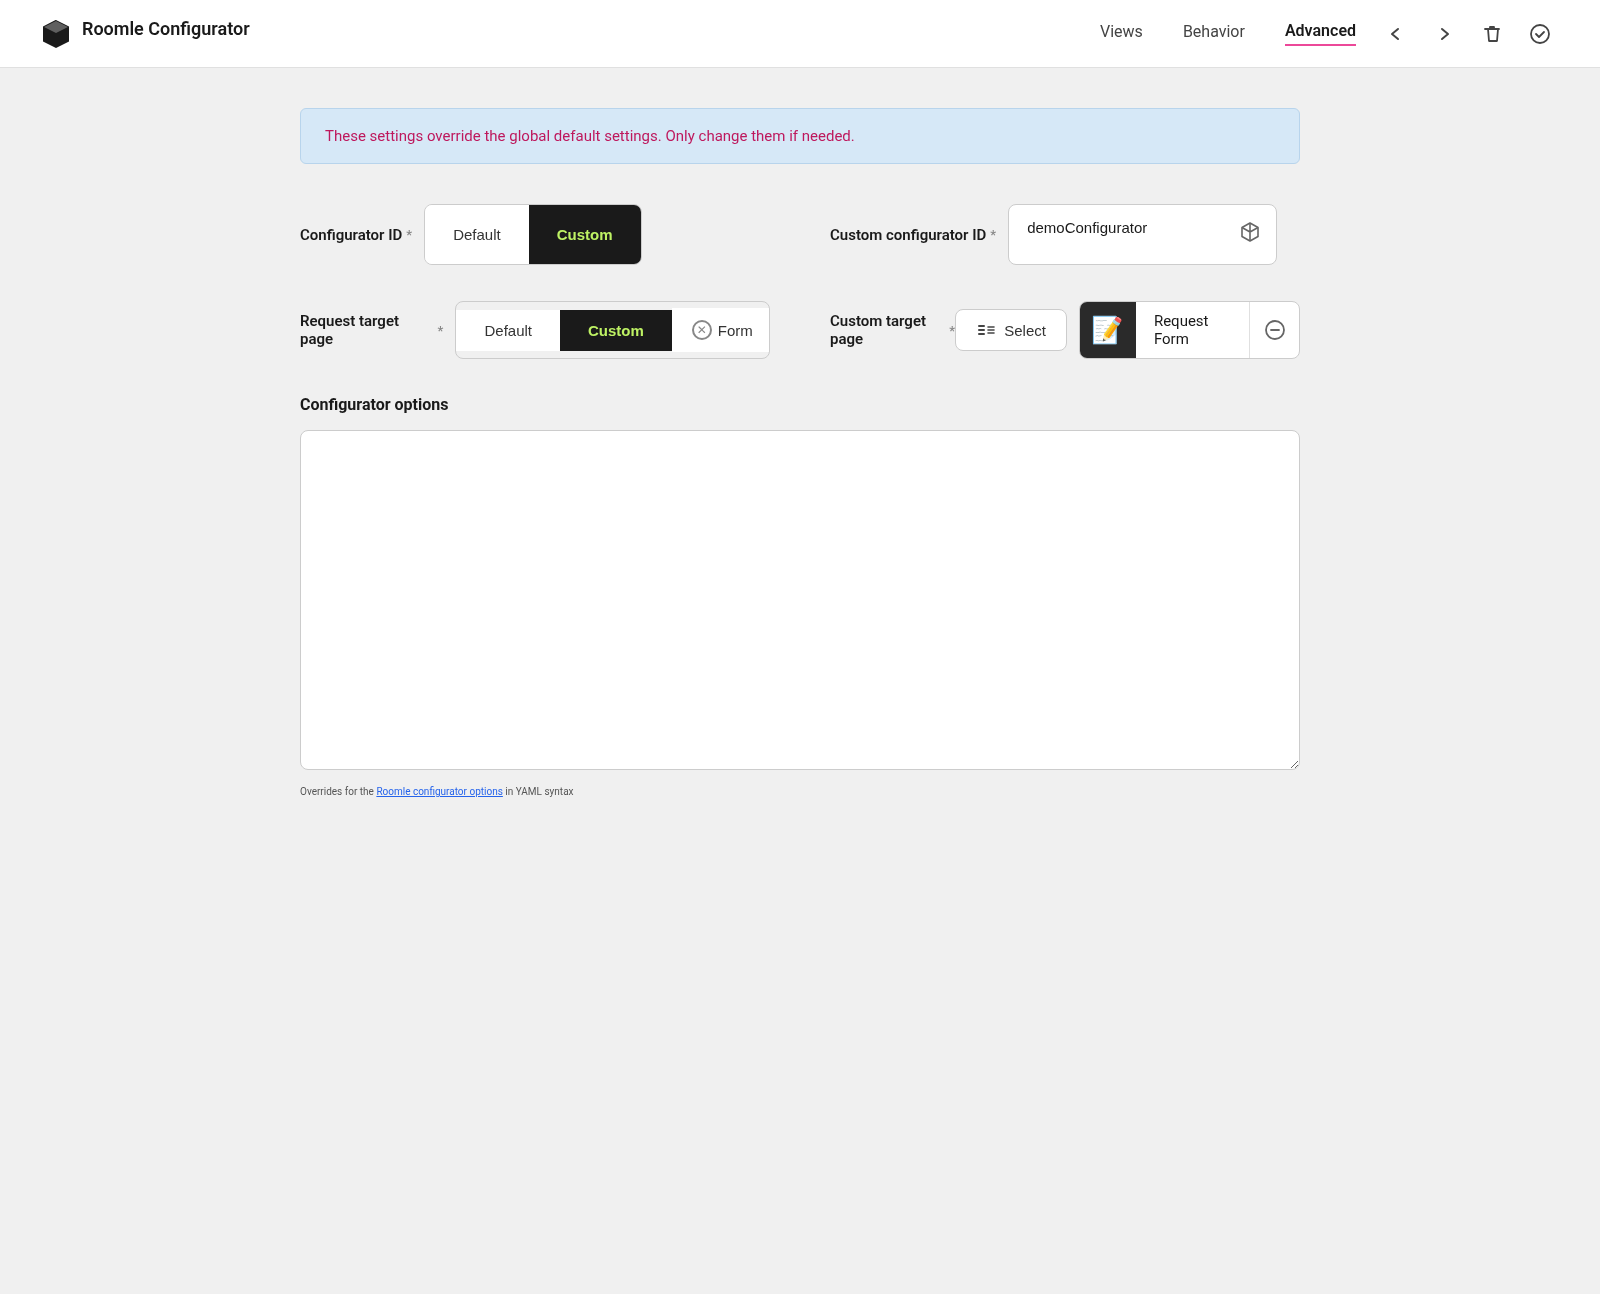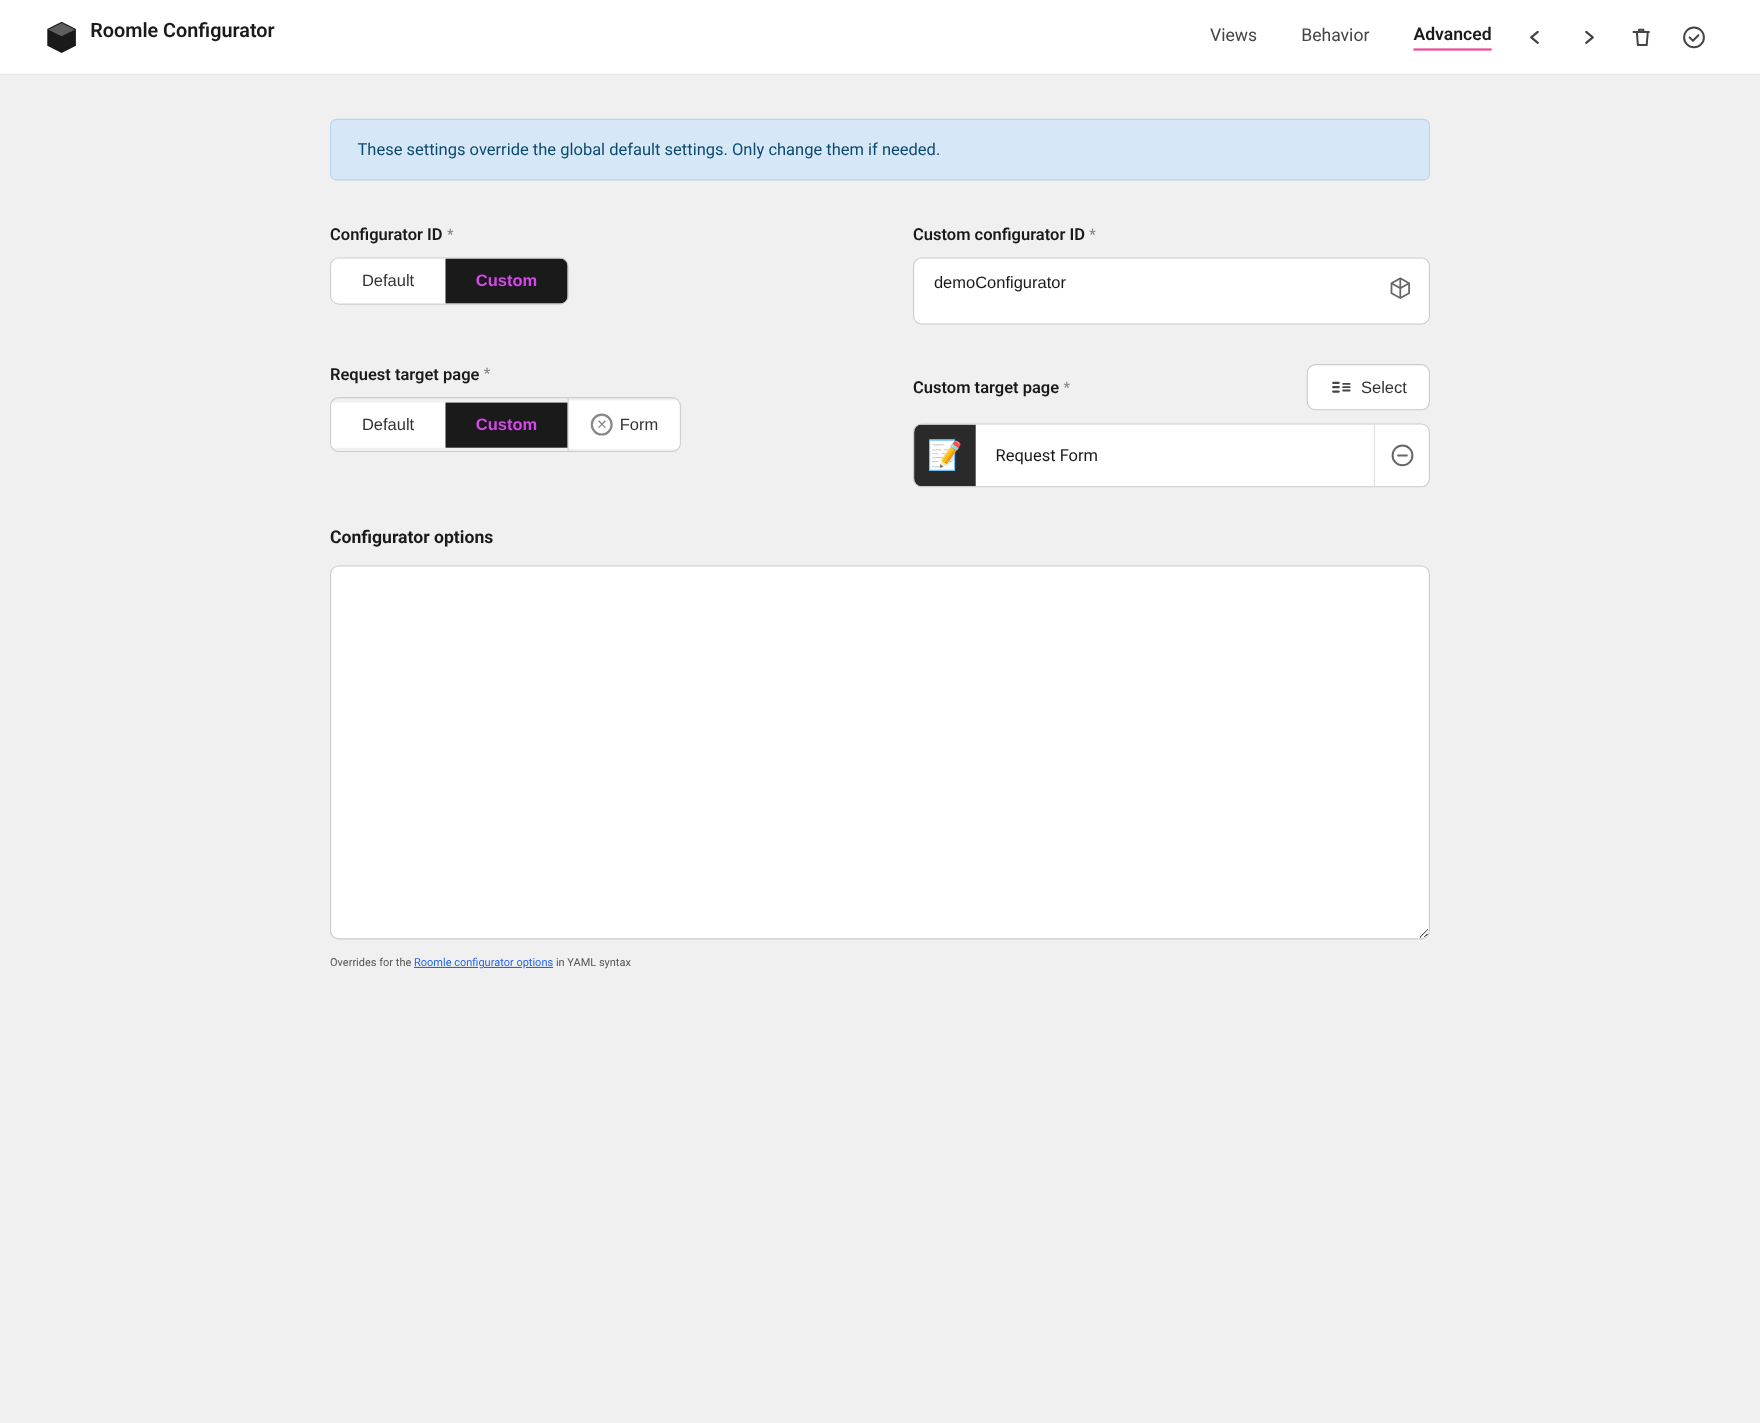--- a/index.html
+++ b/index.html
@@ -77,34 +77,33 @@
       margin: 0 auto;
     }
 
     
     .info-banner {
       background: #d6e8f7;
       border: 1px solid #b8d4ec;
       border-radius: 6px;
       padding: 18px 24px;
       font-size: 15px;
-      color: #0c4a6e;
+      color: #be185d;
       margin-bottom: 40px;
     }
 
     
     .form-row {
       display: grid;
       grid-template-columns: 1fr 1fr;
       gap: 60px;
       margin-bottom: 36px;
     }
     .form-group {
       display: flex;
-      flex-direction: column;
       gap: 12px;
     }
     .form-label {
       font-size: 15px;
       font-weight: 600;
       color: #1a1a1a;
       display: flex;
       align-items: center;
       gap: 4px;
     }
@@ -125,21 +124,21 @@
       padding: 12px 28px;
       font-size: 15px;
       border: none;
       background: white;
       cursor: pointer;
       color: #333;
       font-weight: 500;
     }
     .toggle-btn.active {
       background: #1a1a1a;
-      color: #d946ef;
+      color: #bef264;
       font-weight: 600;
     }
 
     
     .toggle-group-with-none {
       display: flex;
       border: 1.5px solid #ccc;
       border-radius: 8px;
       overflow: hidden;
       width: fit-content;

